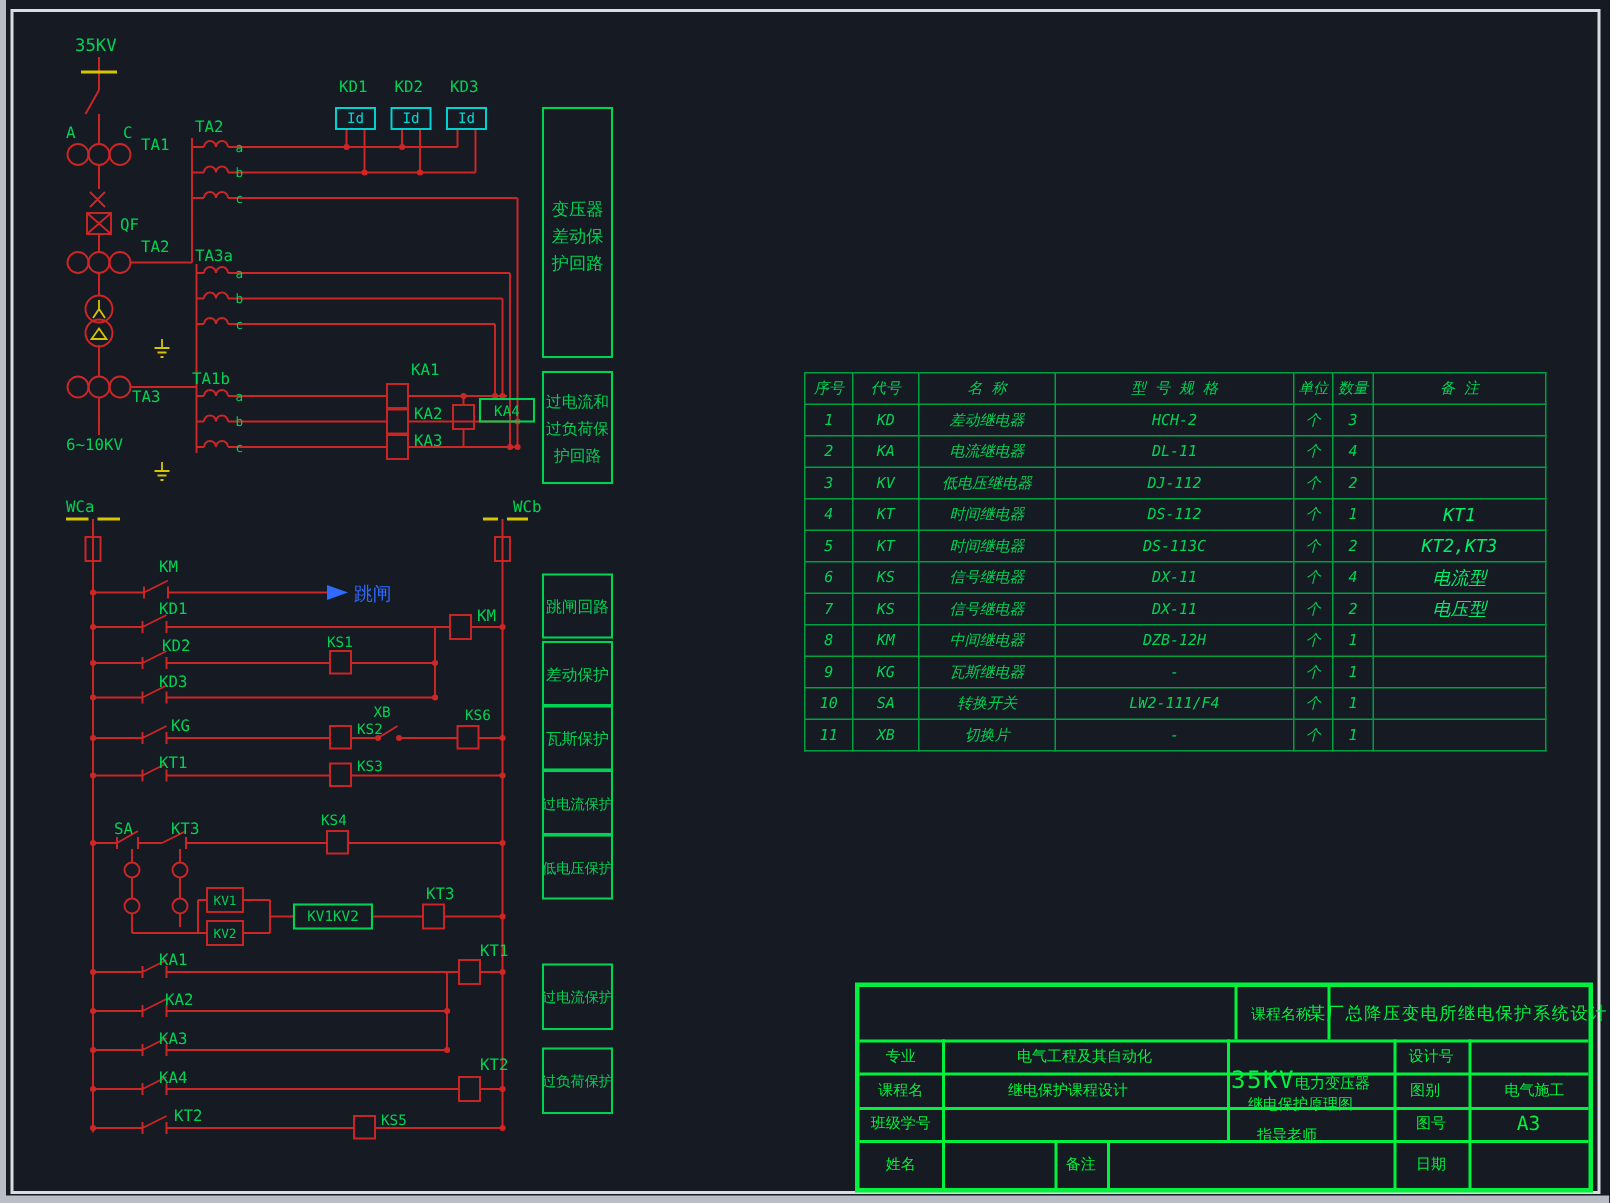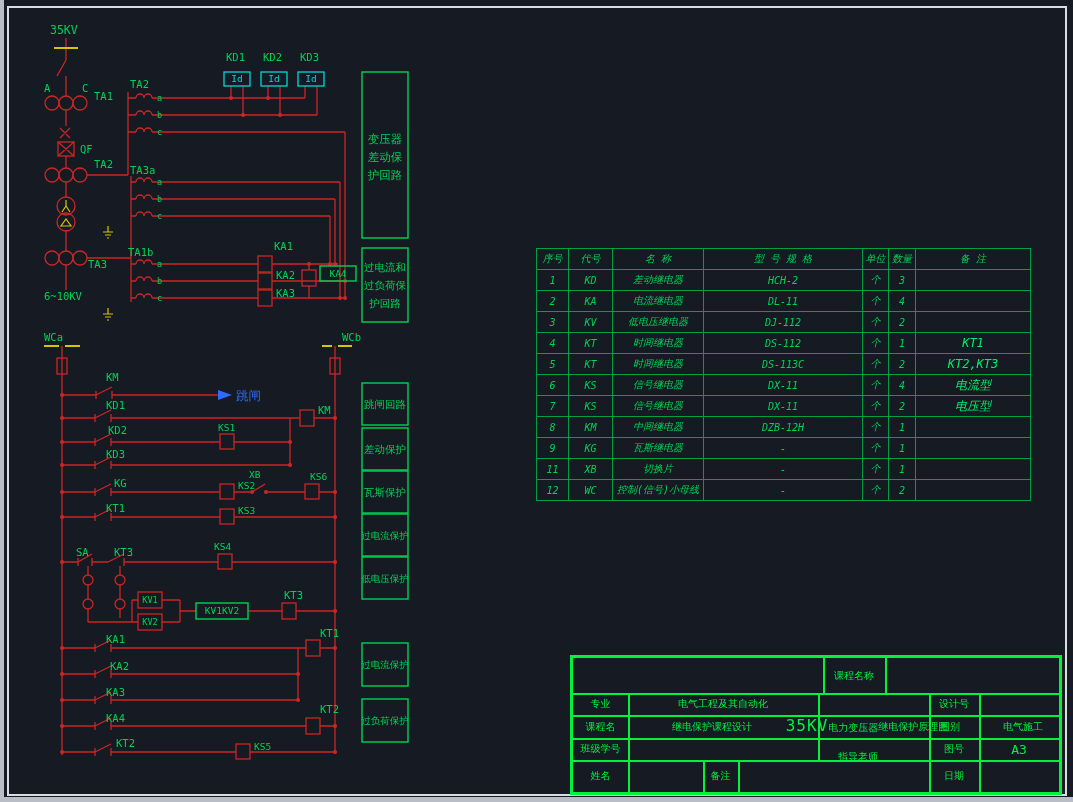--- a/index.html
+++ b/index.html
@@ -359,35 +359,35 @@
         <tr>
           <td>9</td>
           <td>KG</td>
           <td>瓦斯继电器</td>
           <td>-</td>
           <td>个</td>
           <td>1</td>
           <td></td>
         </tr>
         <tr>
+          <td>10</td>
+          <td>SA</td>
+          <td>转换开关</td>
+          <td>LW2-111/F4</td>
+          <td>个</td>
+          <td>1</td>
+          <td></td>
+        </tr>
+        <tr>
           <td>11</td>
           <td>XB</td>
           <td>切换片</td>
           <td>-</td>
           <td>个</td>
           <td>1</td>
-          <td></td>
-        </tr>
-        <tr>
-          <td>12</td>
-          <td>WC</td>
-          <td>控制(信号)小母线</td>
-          <td>-</td>
-          <td>个</td>
-          <td>2</td>
           <td></td>
         </tr>
       </tbody>
   </table>
 
   <div class="tblock">
     <div class="tb-in">
       <div class="tb-h" style="left:0;top:35px;width:486px"></div>
       <div class="tb-h" style="left:0;top:57px;width:486px"></div>
       <div class="tb-h" style="left:0;top:80px;width:486px"></div>
@@ -395,38 +395,39 @@
       <div class="tb-v" style="left:250px;top:0;height:35px"></div>
       <div class="tb-v" style="left:312px;top:0;height:35px"></div>
       <div class="tb-v" style="left:55px;top:35px;height:99px"></div>
       <div class="tb-v" style="left:245px;top:35px;height:67px"></div>
       <div class="tb-v" style="left:356px;top:35px;height:99px"></div>
       <div class="tb-v" style="left:406px;top:35px;height:99px"></div>
       <div class="tb-v" style="left:130px;top:102px;height:32px"></div>
       <div class="tb-v" style="left:165px;top:102px;height:32px"></div>
 
       <div class="tb-cell" style="left:250px;top:0;width:62px;height:35px">课程名称</div>
+      <div class="tb-cell tb-title" style="left:312px;top:0;width:174px;height:35px">某厂总降压变电所继电保护系统设计</div>
 
       <div class="tb-cell" style="left:0;top:35px;width:55px;height:22px">专业</div>
       <div class="tb-cell" style="left:55px;top:35px;width:190px;height:22px">电气工程及其自动化</div>
       <div class="tb-cell" style="left:356px;top:35px;width:50px;height:22px">设计号</div>
 
       <div class="tb-cell" style="left:0;top:57px;width:55px;height:23px">课程名</div>
       <div class="tb-cell" style="left:55px;top:57px;width:168px;height:23px">继电保护课程设计</div>
       <div class="tb-cell" style="left:352px;top:57px;width:50px;height:23px">图别</div>
       <div class="tb-cell" style="left:406px;top:57px;width:88px;height:23px">电气施工</div>
 
       <div class="tb-cell" style="left:0;top:80px;width:55px;height:22px">班级学号</div>
       <div class="tb-cell" style="left:245px;top:80px;width:80px;height:38px">指导老师</div>
       <div class="tb-cell" style="left:356px;top:80px;width:50px;height:22px">图号</div>
       <div class="tb-cell tb-med" style="left:406px;top:80px;width:80px;height:22px">A3</div>
 
       <div class="tb-cell" style="left:0;top:102px;width:55px;height:32px">姓名</div>
       <div class="tb-cell" style="left:130px;top:102px;width:35px;height:32px">备注</div>
       <div class="tb-cell" style="left:356px;top:102px;width:50px;height:32px">日期</div>
 
-      <div class="tb-cell" style="left:245px;top:35px;width:98px;height:67px;flex-direction:row;line-height:1.3">
+      <div class="tb-cell" style="left:245px;top:35px;width:98px;height:67px;flex-direction:column;line-height:1.3">
         <div><span class="tb-big">35KV</span><span>电力变压器</span></div>
         <div>继电保护原理图</div>
       </div>
     </div>
   </div>
 </div>
 
 </body></html>

